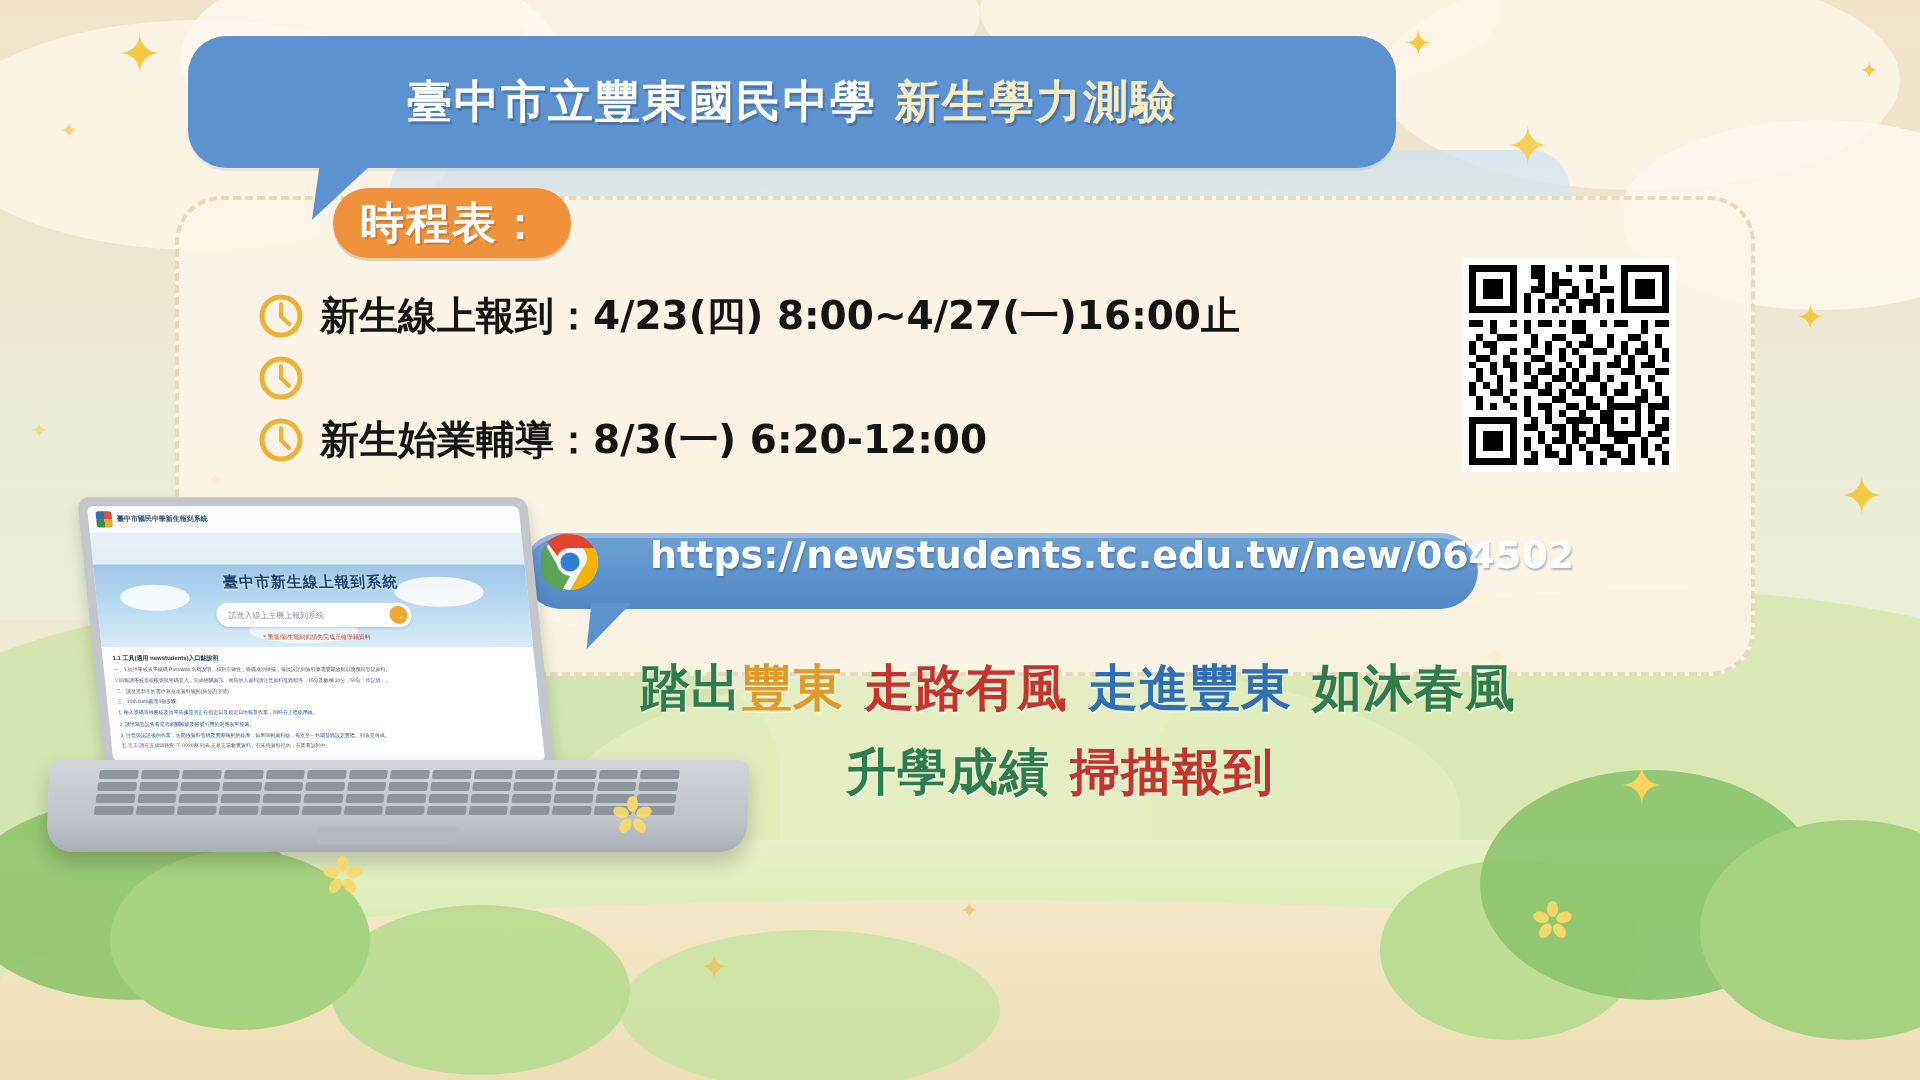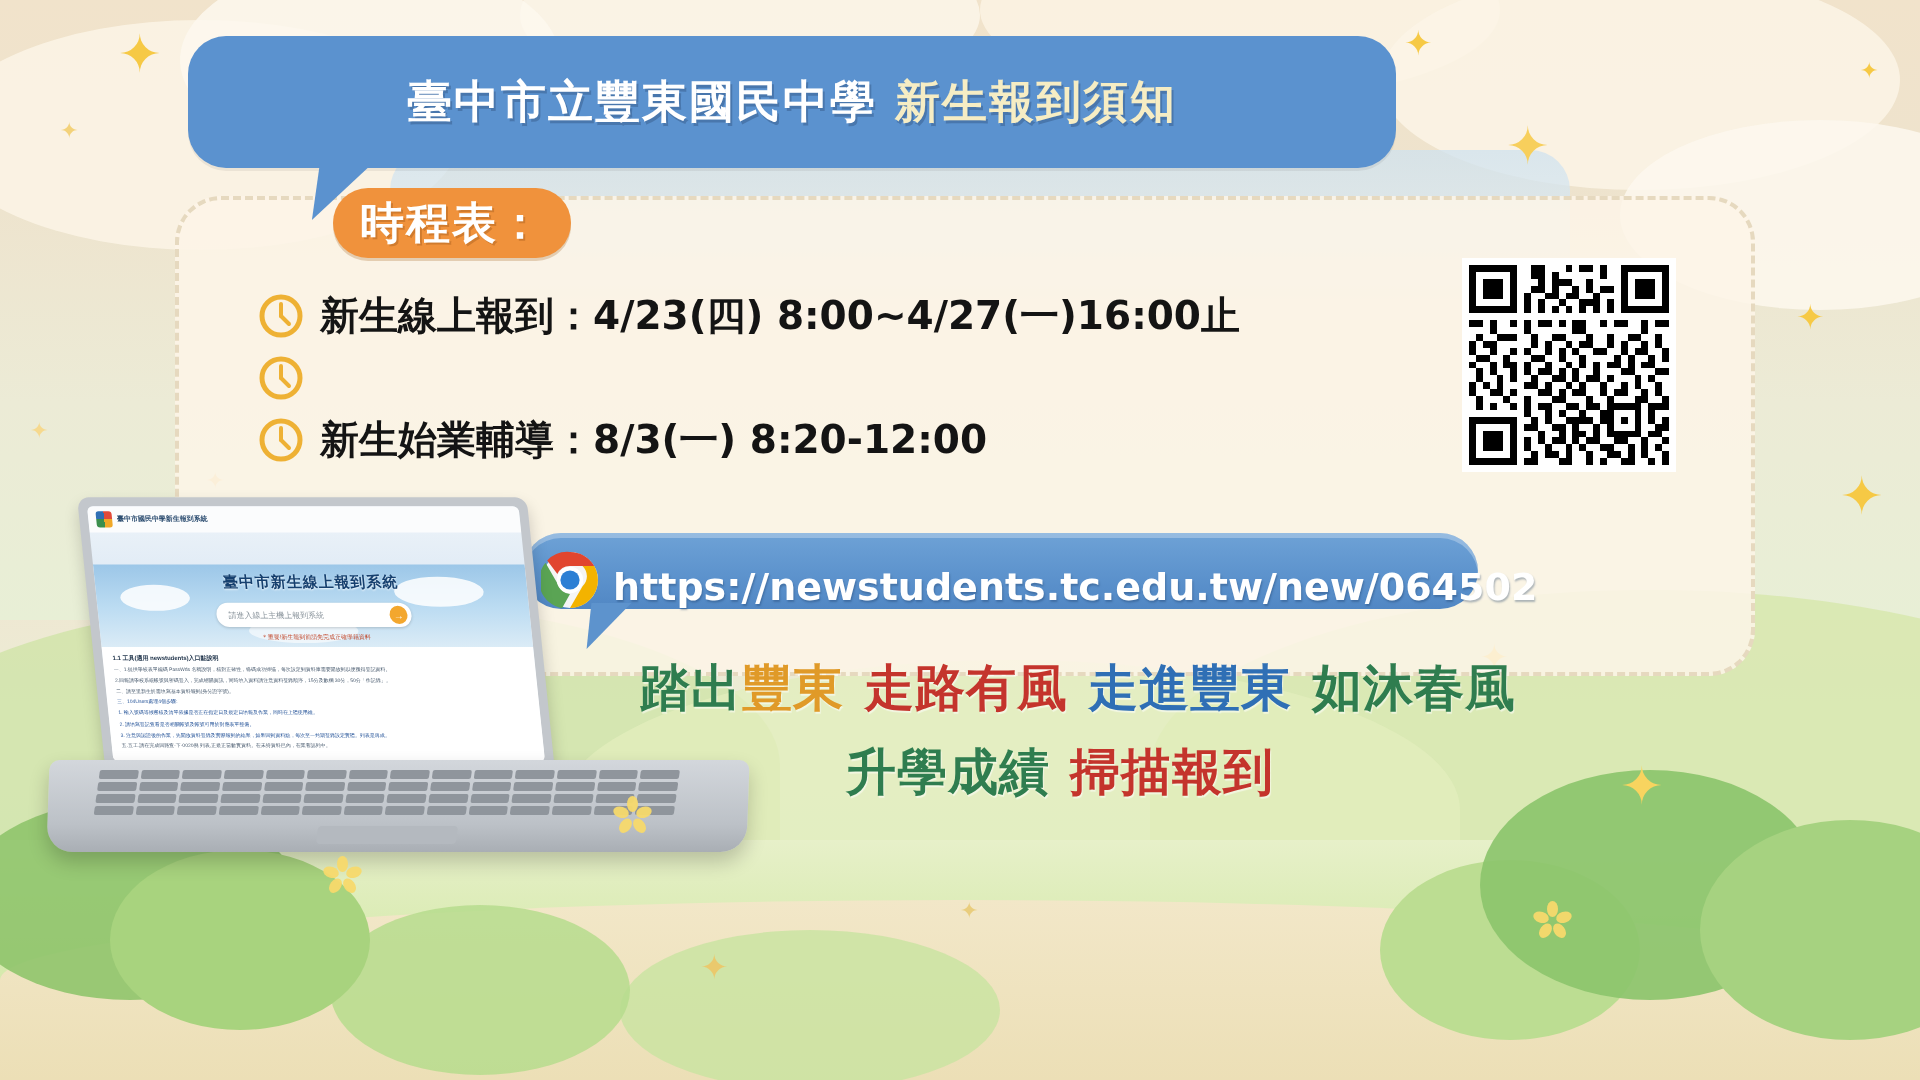--- a/index.html
+++ b/index.html
@@ -112,22 +112,23 @@
     -webkit-background-clip:text; background-clip:text; color:transparent;
     margin-bottom:10px;
   }
   .qr-code { width:214px; height:214px; background:#fff; padding:7px; }
   .qr-code svg { display:block; }
 
   
   .url-bubble {
     position:absolute; left:523px; top:533px; width:955px; height:76px;
     background:linear-gradient(180deg,#6ea2d6 0%, #5d93cd 55%, #5187c4 100%);
-    border-radius:40px; display:flex; align-items:flex-end; padding-left:18px;
+    border-radius:40px; display:flex; align-items:flex-start; padding-left:18px;
     box-shadow:inset 0 5px 0 rgba(255,255,255,.28);
+    gap:37px;
   }
   .url-bubble .tail {
     position:absolute; left:66px; bottom:-40px; width:0;height:0;
     border-left:40px solid #5d93cd; border-bottom:46px solid transparent;
     transform:skewX(-6deg);
   }
   .chrome { width:58px; height:58px; flex:0 0 58px; margin-right:14px; }
   .url-text {
     color:#ffffff; font-weight:bold; font-size:38px; white-space:nowrap;
     font-family:"DejaVu Sans","Liberation Sans",sans-serif;
@@ -235,21 +236,21 @@
   <div class="spark sm" style="left:206px;top:470px;color:#f2cf7d;">✦</div>
   <div class="spark big" style="left:1620px;top:760px;color:#f8d45f;">✦</div>
   <div class="spark" style="left:700px;top:950px;color:#eac96d;">✦</div>
   <div class="spark sm" style="left:960px;top:900px;color:#e9cd7d;">✦</div>
 
   <div class="panel"></div>
 
   <div class="title-bubble">
     <div class="tail"></div>
     <span class="title-main">臺中市立豐東國民中學</span>
-    <span class="title-accent">新生報到須知</span>
+    <span class="title-accent">新生學力測驗</span>
   </div>
 
   <div class="sched-pill">
     <span>時程表：</span>
   </div>
 
   <div class="sched-list">
 
     <div class="sched-row">
       <span class="clock">
@@ -273,21 +274,21 @@
     </div>
 
     <div class="sched-row">
       <span class="clock">
         <svg width="46" height="46" viewBox="0 0 46 46">
           <circle cx="23" cy="23" r="19" fill="none" stroke="#eeb134" stroke-width="5"></circle>
           <line x1="23" y1="23" x2="23" y2="11" stroke="#eeb134" stroke-width="4" stroke-linecap="round"></line>
           <line x1="23" y1="23" x2="31" y2="31" stroke="#eeb134" stroke-width="4" stroke-linecap="round"></line>
         </svg>
       </span>
-      <span class="sched-text">新生始業輔導：8/3(一) 8:20-12:00</span>
+      <span class="sched-text">新生始業輔導：8/3(一) 6:20-12:00</span>
     </div>
 
   </div>
 
   <div class="qr-wrap">
     <div class="qr-code">
       <svg width="200" height="200" viewBox="0 0 29 29" shape-rendering="crispEdges">
         <rect width="29" height="29" fill="#fff"></rect>
         <g fill="#000">
 

